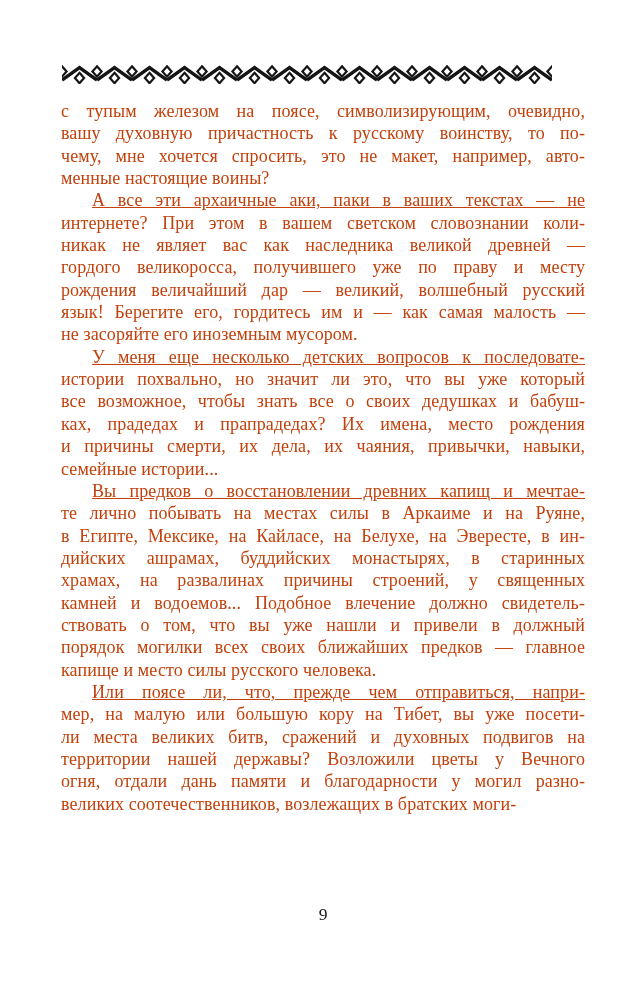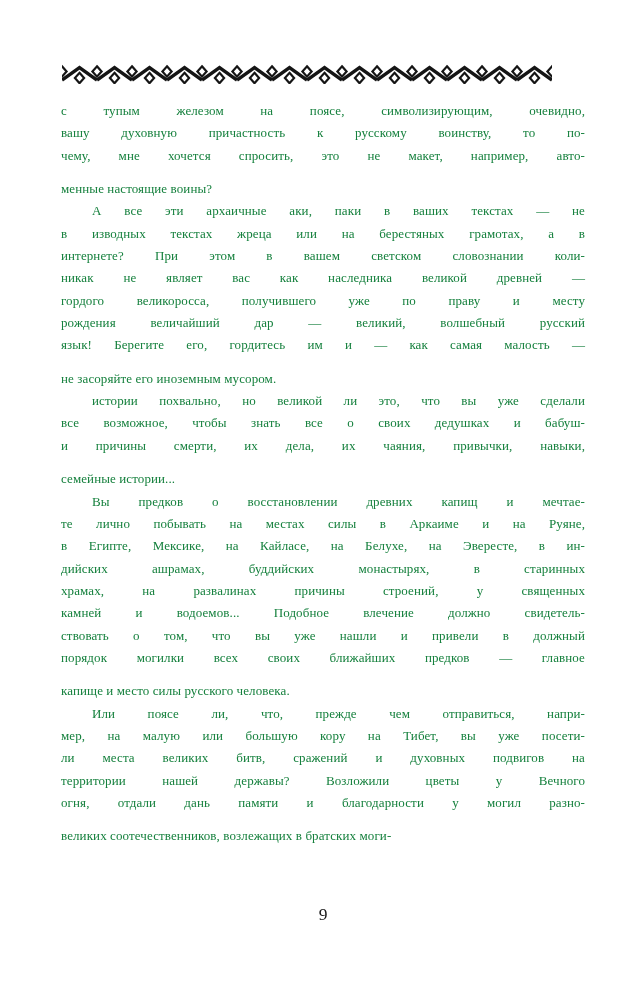--- a/index.html
+++ b/index.html
@@ -14,33 +14,33 @@
   .ornament {
     position: absolute;
     left: 62px;
     top: 63px;
   }
   .text-block {
     position: absolute;
     left: 61px;
     top: 100px;
     width: 524px;
-    font-size: 13px;
+    font-size: 18px;
     line-height: 22.35px;
-    color: #15803d;
+    color: #c2410c;
     letter-spacing: 0.1px;
   }
   .para { margin: 0; }
   .line {
     text-align: justify;
     text-align-last: justify;
     white-space: normal;
   }
-  .line.lastline { text-align-last: left; margin-top: 11px; }
-  .para.indent .line:first-child { text-indent: 31px; }
+  .line.lastline { text-align-last: left; }
+  .para.indent .line:first-child { text-indent: 31px; text-decoration: underline; }
   .page-number {
     position: absolute;
     left: 61px;
     top: 904px;
     width: 524px;
     text-align: center;
     font-size: 17.5px;
     color: #1b1b1b;
   }
 </style>
@@ -63,31 +63,32 @@
 
   <div class="text-block">
     <div class="para">
         <div class="line">с тупым железом на поясе, символизирующим, очевидно,</div>
         <div class="line">вашу духовную причастность к русскому воинству, то по-</div>
         <div class="line">чему, мне хочется спросить, это не макет, например, авто-</div>
         <div class="line lastline">менные настоящие воины?</div>
       </div>
     <div class="para indent">
         <div class="line">А все эти архаичные аки, паки в ваших текстах — не</div>
-        <div class="line">в изводных текстах жреца или на берестяных грамотах, а в</div>
         <div class="line">интернете? При этом в вашем светском словознании коли-</div>
         <div class="line">никак не являет вас как наследника великой древней —</div>
         <div class="line">гордого великоросса, получившего уже по праву и месту</div>
         <div class="line">рождения величайший дар — великий, волшебный русский</div>
         <div class="line">язык! Берегите его, гордитесь им и — как самая малость —</div>
         <div class="line lastline">не засоряйте его иноземным мусором.</div>
       </div>
     <div class="para indent">
-        <div class="line">истории похвально, но великой ли это, что вы уже сделали</div>
+        <div class="line">У меня еще несколько детских вопросов к последовате-</div>
+        <div class="line">истории похвально, но значит ли это, что вы уже который</div>
         <div class="line">все возможное, чтобы знать все о своих дедушках и бабуш-</div>
+        <div class="line">ках, прадедах и прапрадедах? Их имена, место рождения</div>
         <div class="line">и причины смерти, их дела, их чаяния, привычки, навыки,</div>
         <div class="line lastline">семейные истории...</div>
       </div>
     <div class="para indent">
         <div class="line">Вы предков о восстановлении древних капищ и мечтае-</div>
         <div class="line">те лично побывать на местах силы в Аркаиме и на Руяне,</div>
         <div class="line">в Египте, Мексике, на Кайласе, на Белухе, на Эвересте, в ин-</div>
         <div class="line">дийских ашрамах, буддийских монастырях, в старинных</div>
         <div class="line">храмах, на развалинах причины строений, у священных</div>
         <div class="line">камней и водоемов... Подобное влечение должно свидетель-</div>

